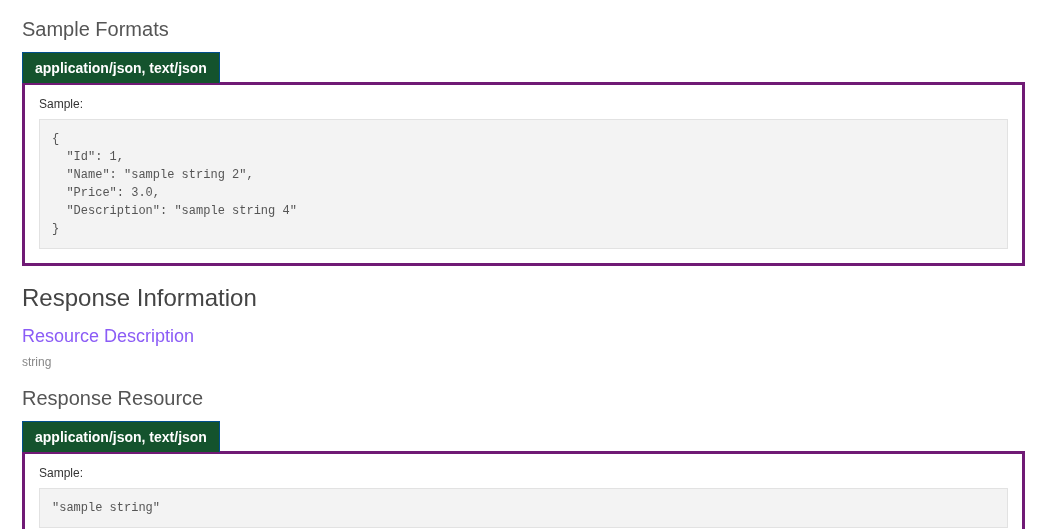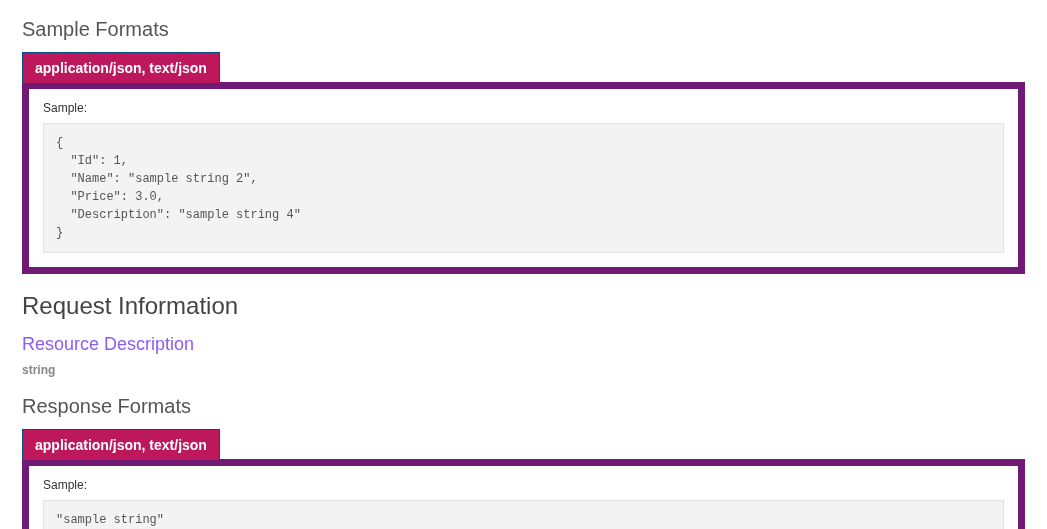--- a/index.html
+++ b/index.html
@@ -30,36 +30,35 @@
       font-size: 18px;
       font-weight: 300;
       color: #8b5cf6;
       margin: 0 0 8px 0;
     }
     .type-label {
       font-size: 12px;
       color: #888;
       margin-bottom: 18px;
       display: block;
-      font-weight: bold;
     }
     .tab-header {
       display: inline-block;
-      background: #be185d;
+      background: #14532d;
       color: #ffffff;
       font-size: 14px;
       font-weight: 600;
       padding: 7px 12px;
       border: 1px solid #004e8c;
       border-bottom: none;
       position: relative;
       top: 1px;
     }
     .panel {
-      border: 7px solid #701a75;
+      border: 3px solid #701a75;
       padding: 12px 14px 14px 14px;
       background: #ffffff;
     }
     .sample-label {
       font-size: 12px;
       color: #333;
       margin-bottom: 8px;
       display: block;
     }
     pre.code-sample {
@@ -85,26 +84,26 @@
     <span class="sample-label">Sample:</span>
     <pre class="code-sample">{
   "Id": 1,
   "Name": "sample string 2",
   "Price": 3.0,
   "Description": "sample string 4"
 }</pre>
   </div>
 </div>
 
-<h2 class="big-title">Request Information</h2>
+<h2 class="big-title">Response Information</h2>
 
 <h3 class="sub-title">Resource Description</h3>
 <span class="type-label">string</span>
 
-<h2 class="section-title">Response Formats</h2>
+<h2 class="section-title">Response Resource</h2>
 
 <div>
   <div class="tab-header">application/json, text/json</div>
   <div class="panel">
     <span class="sample-label">Sample:</span>
     <pre class="code-sample">"sample string"</pre>
   </div>
 </div>
 
 </body></html>

